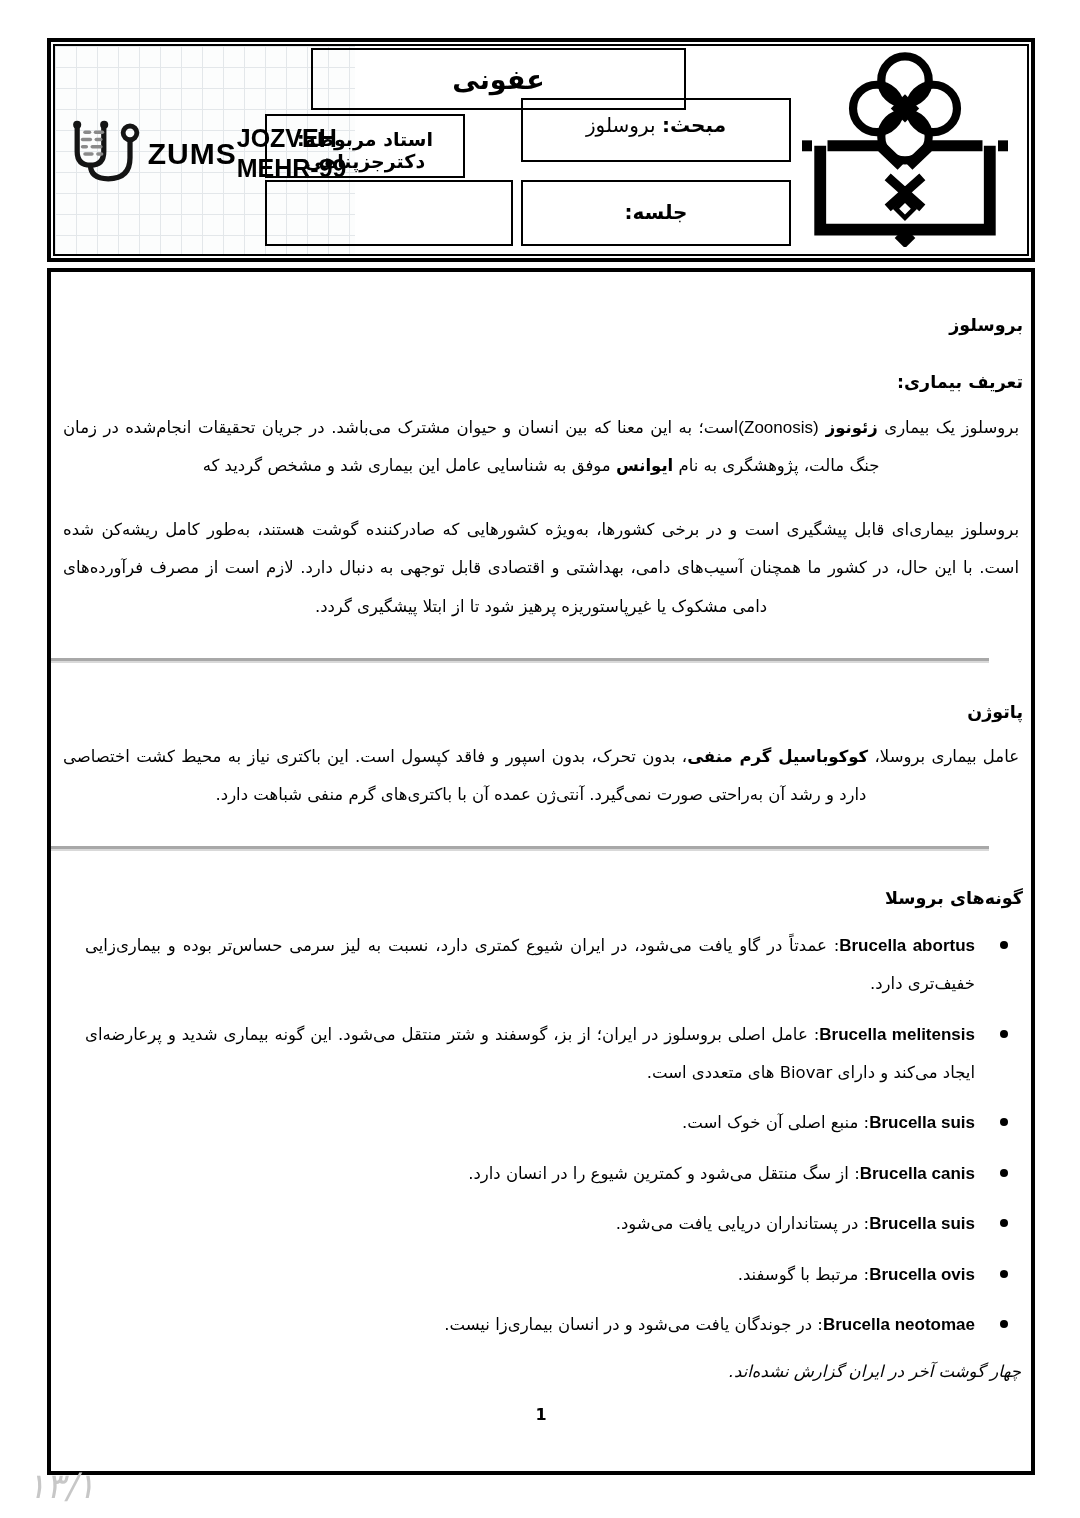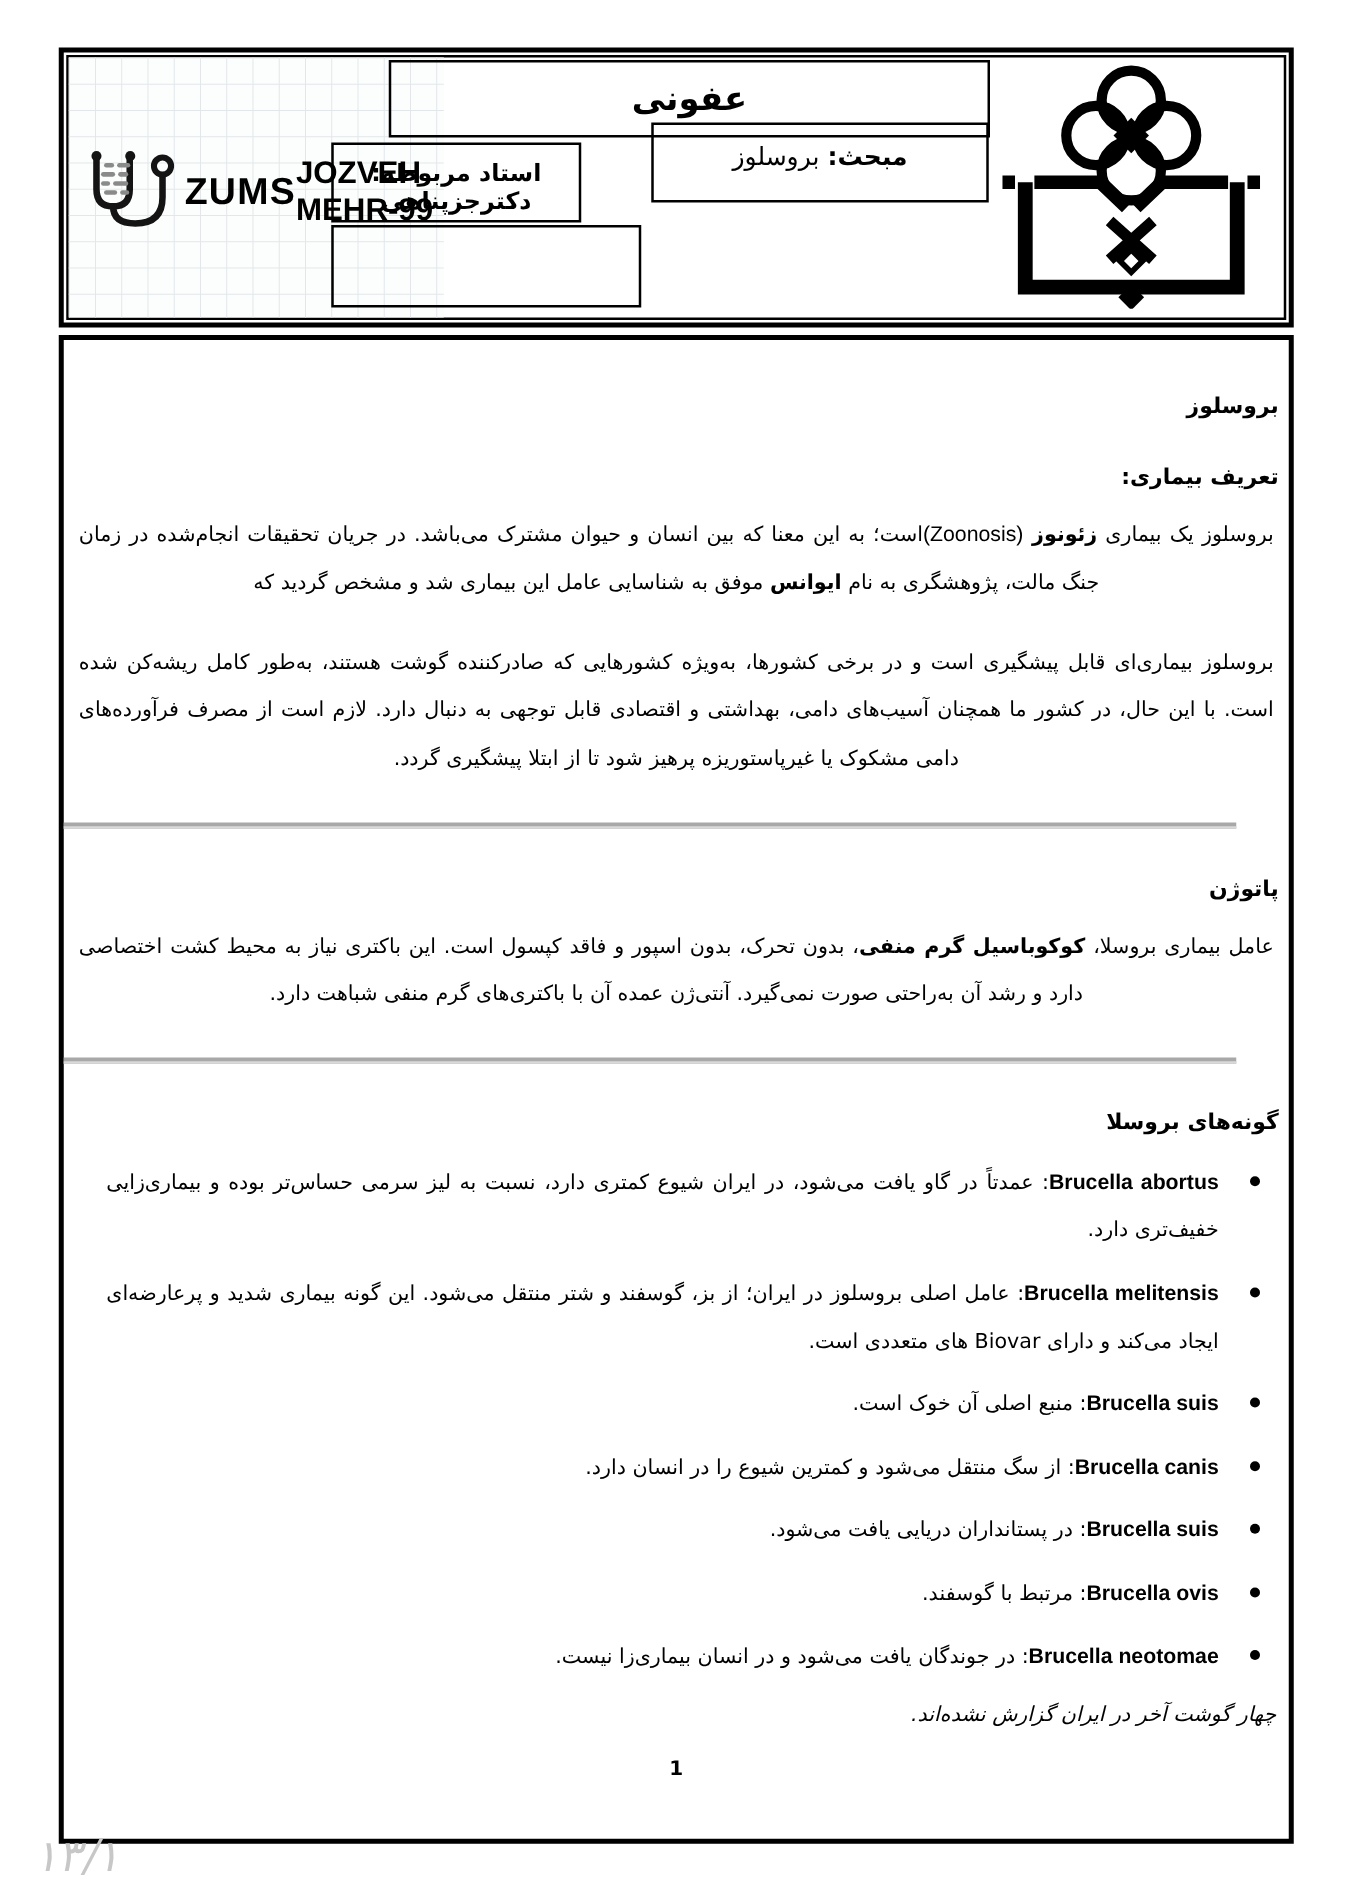--- a/index.html
+++ b/index.html
@@ -15,21 +15,21 @@
              background-color:#fcfdfd;
              background-image:linear-gradient(#e3e7ea 1px,transparent 1px),
                               linear-gradient(90deg,#e3e7ea 1px,transparent 1px);
              background-size:21px 21px;
              display:flex;flex-direction:row;align-items:center;justify-content:flex-start;
              padding-top:6px;box-sizing:border-box}
   .zums1{font-family:"Liberation Sans",sans-serif;font-weight:bold;font-size:30px;
          letter-spacing:1px;line-height:1.05;margin-top:2px}
   .zums2{font-family:Liberation Sans, sans-serif;font-weight:bold;font-size:25px;line-height:1.2}
 
-  .title-box{position:absolute;left:256px;top:2px;width:481px;height:62px;border:2px solid #000;
+  .title-box{position:absolute;left:256px;top:2px;width:375px;height:62px;border:2px solid #000;
              display:flex;align-items:center;justify-content:center;
              font-weight:bold;font-size:27px;box-sizing:border-box}
   .cell{position:absolute;border:2px solid #000;box-sizing:border-box;direction:rtl;
         text-align:center;font-size:20px}
   .cell-topic{left:466px;top:52px;width:270px;height:64px;padding-top:13px}
   .cell-prof{left:210px;top:68px;width:200px;height:64px;padding-top:12px;font-weight:bold;font-size:19px}
   .cell-session{left:466px;top:134px;width:270px;height:66px;padding-top:18px;font-weight:bold}
   .cell-empty{left:210px;top:134px;width:248px;height:66px}
   .blb{font-weight:bold}
   .logo-univ{position:absolute;right:4px;top:0px;width:236px;height:206px;
@@ -96,20 +96,23 @@
       </div>
 
       <div class="cell cell-topic">
         <span class="blb">مبحث:</span><span> بروسلوز</span>
       </div>
 
       <div class="cell cell-prof">
         <span>استاد مربوطه: دکترجزپناهی</span>
       </div>
 
+      <div class="cell cell-session">
+        <span>جلسه:</span>
+      </div>
 
       <div class="cell cell-empty"></div>
 
       <div class="logo-univ">
         <svg width="210" height="196" viewBox="0 0 230 215">
           <g fill="none" stroke="#000">
             <circle cx="115" cy="32" r="26" stroke-width="9"></circle>
             <circle cx="146" cy="63" r="26" stroke-width="9"></circle>
             <circle cx="115" cy="94" r="26" stroke-width="9"></circle>
             <circle cx="84" cy="63" r="26" stroke-width="9"></circle>

